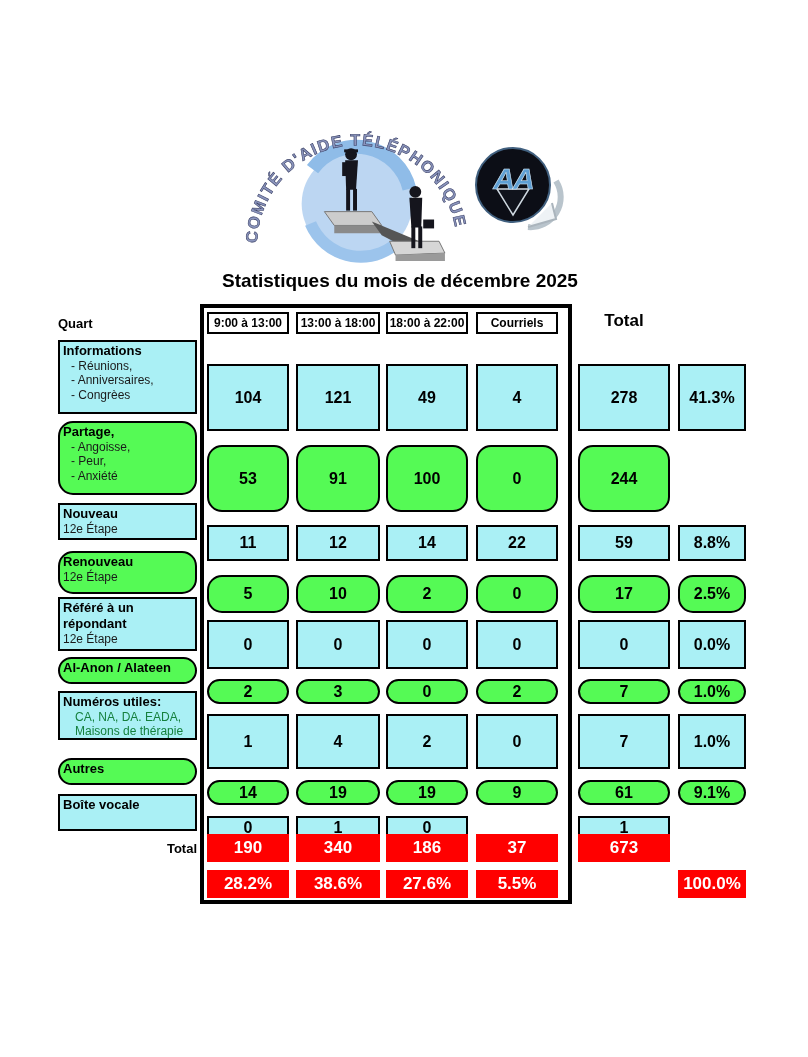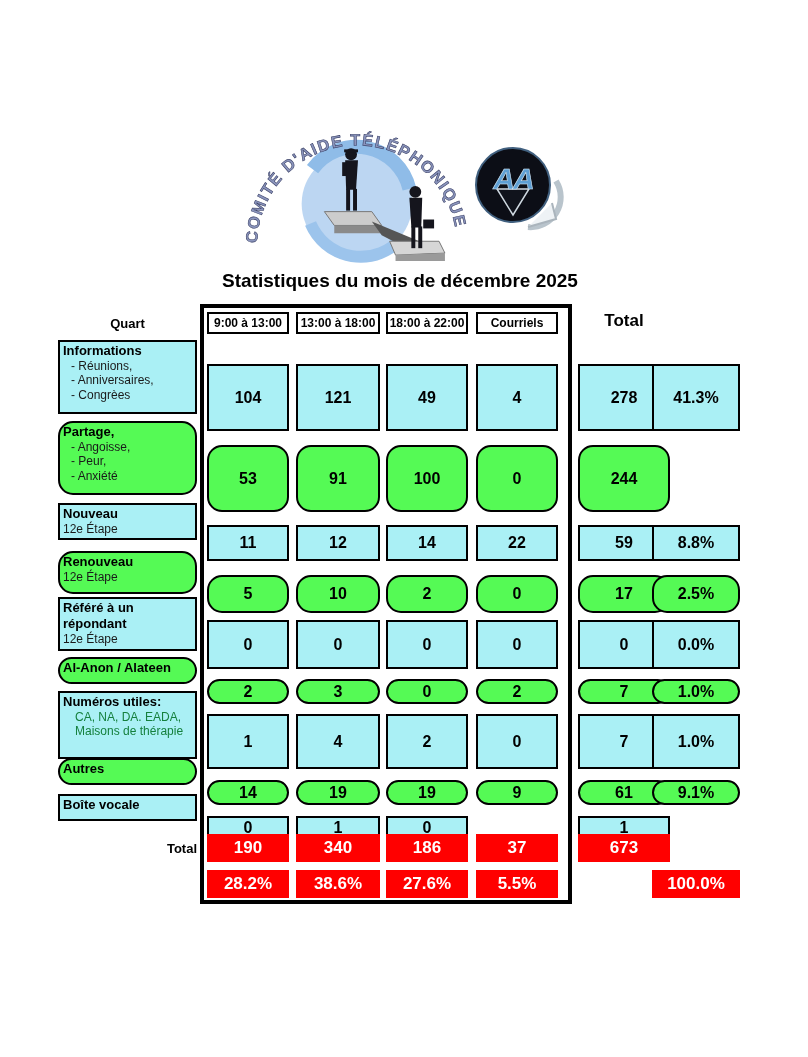--- a/index.html
+++ b/index.html
@@ -14,24 +14,24 @@
   
   .outer-box{left:200px;top:304px;width:372px;height:600px;
              border:4px solid #000;box-sizing:border-box;}
 
   
   .c1{left:207px;width:82px}
   .c2{left:296px;width:84px}
   .c3{left:386px;width:82px}
   .c4{left:476px;width:82px}
   .ctot{left:578px;width:92px}
-  .cpct{left:652px;width:88px}
-
-  
-  .quart{left:58px;top:316px;width:139px;text-align:center;
+  .cpct{left:678px;width:68px}
+
+  
+  .quart{left:58px;top:316px;width:139px;text-align:left;
          font-weight:bold;font-size:13px;}
   .hdr-box{top:312px;height:22px;background:#fff;border:2px solid #000;
            box-sizing:border-box;display:flex;align-items:center;
            justify-content:center;font-weight:bold;font-size:12px;}
   .total-hdr{left:578px;top:311px;width:92px;text-align:center;
              font-weight:bold;font-size:17px;}
 
   
   .cell{border:2px solid #000;box-sizing:border-box;display:flex;
         align-items:center;justify-content:center;font-weight:bold;
@@ -50,22 +50,22 @@
   
   .lbl{left:58px;width:139px;border:2px solid #000;box-sizing:border-box;
        padding:1px 3px;font-size:12px;line-height:1.22;overflow:hidden;}
   .lbl .main{font-weight:bold;font-size:13px;}
   .lbl .sub{padding-left:8px;color:#1a1a1a;}
   .lbl .sub2{padding-left:12px;color:#15803d;}
   .lbl .step{padding-left:0;color:#1a1a1a;}
   .L1{top:340px;height:74px} .L2{top:421px;height:74px}
   .L3{top:503px;height:37px} .L4{top:551px;height:43px}
   .L5{top:597px;height:54px} .L6{top:657px;height:27px}
-  .L7{top:691px;height:68px} .L8{top:758px;height:27px}
-  .L9{top:794px;height:27px}
+  .L7{top:691px;height:49px} .L8{top:758px;height:27px}
+  .L9{top:794px;height:37px}
 
   
   .red-cell{background:#ff0000;color:#fff;font-weight:bold;font-size:17px;
             display:flex;align-items:center;justify-content:center;
             box-sizing:border-box;}
   .total-row-label{left:77px;top:841px;width:120px;text-align:right;
                    font-weight:bold;font-size:13px;}
 
   
   .committee-logo{left:233px;top:95px;width:248px;height:168px;}

